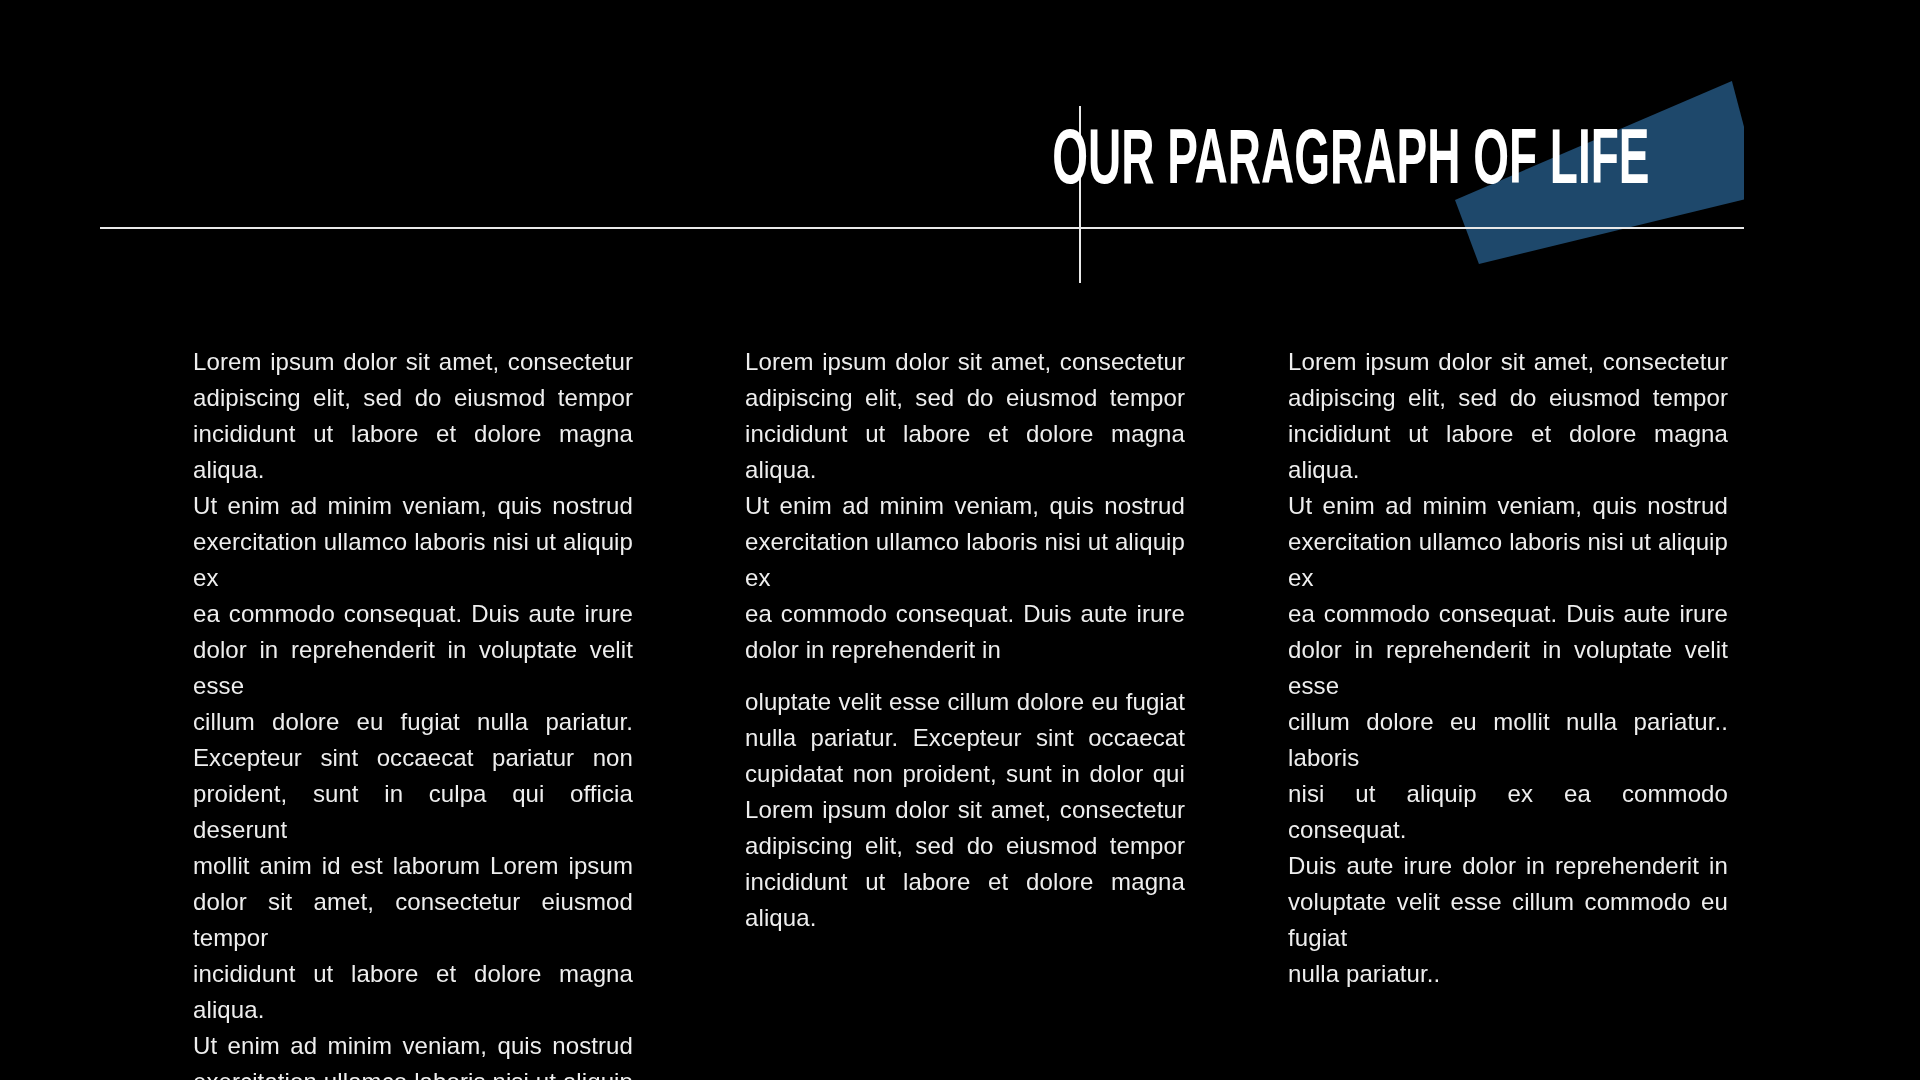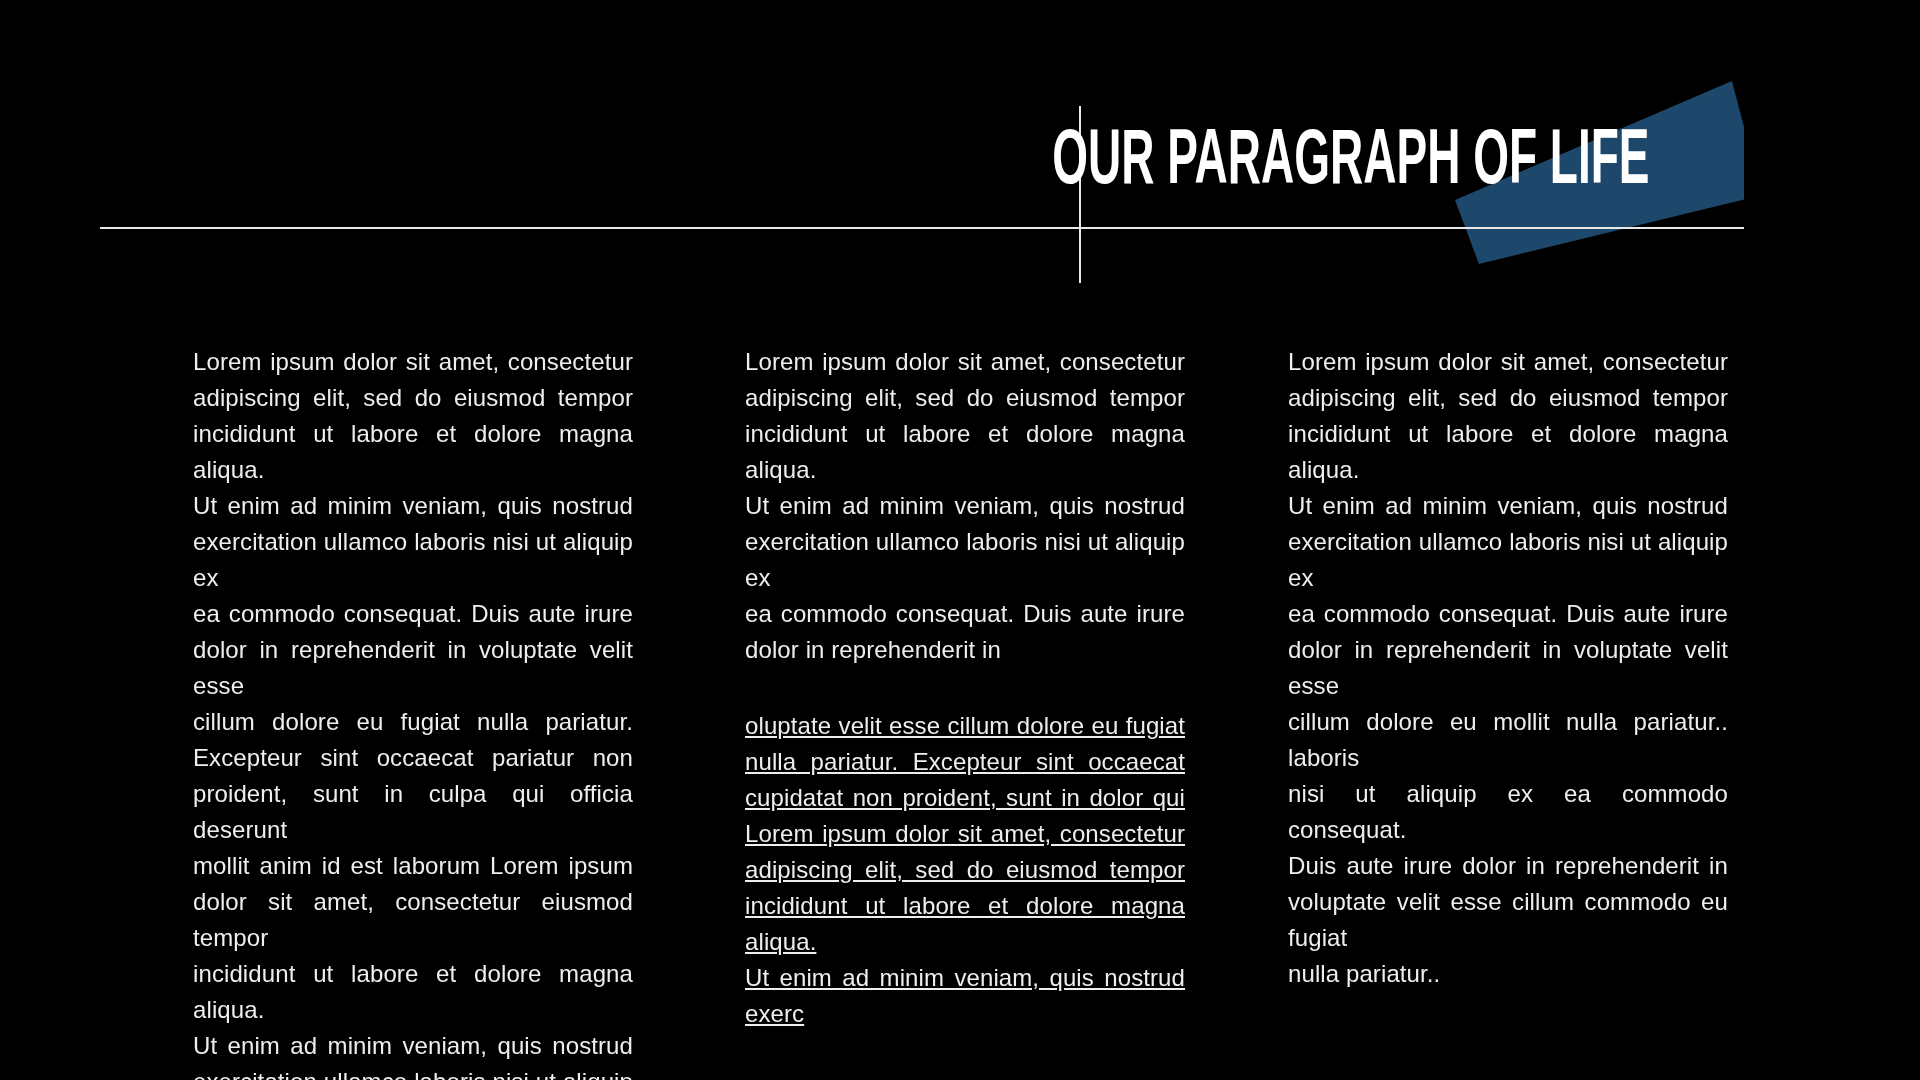--- a/index.html
+++ b/index.html
@@ -70,21 +70,21 @@
     z-index: 2;
     color: var(--body, #eee);
     font-size: 24px;
     line-height: 36px;
     letter-spacing: 0.1px;
   }
   .col-1 { left: 193px; }
   .col-2 { left: 745px; }
   .col-3 { left: 1288px; }
 
-  .para + .para { margin-top: 40px; text-decoration: underline; }
+  .para + .para { margin-top: 16px; }
 
   .jline {
     text-align: justify;
     text-align-last: justify;
     text-justify: inter-word;
   }
   .jline.natural {
     text-align-last: left;
   }
 </style>
@@ -129,21 +129,20 @@
         <div class="jline">ea commodo consequat. Duis aute irure</div>
         <div class="jline natural">dolor in reprehenderit in</div>
       </div>
       <div class="para">
         <div class="jline">oluptate velit esse cillum dolore eu fugiat</div>
         <div class="jline">nulla pariatur. Excepteur sint occaecat</div>
         <div class="jline">cupidatat non proident, sunt in dolor qui</div>
         <div class="jline">Lorem ipsum dolor sit amet, consectetur</div>
         <div class="jline">adipiscing elit, sed do eiusmod tempor</div>
         <div class="jline">incididunt ut labore et dolore magna aliqua.</div>
-        <div class="jline natural">Ut enim ad minim veniam, quis nostrud exerc</div>
       </div>
     </div>
   <div class="col col-3">
       <div class="para">
         <div class="jline">Lorem ipsum dolor sit amet, consectetur</div>
         <div class="jline">adipiscing elit, sed do eiusmod tempor</div>
         <div class="jline">incididunt ut labore et dolore magna aliqua.</div>
         <div class="jline">Ut enim ad minim veniam, quis nostrud</div>
         <div class="jline">exercitation ullamco laboris nisi ut aliquip ex</div>
         <div class="jline">ea commodo consequat. Duis aute irure</div>

